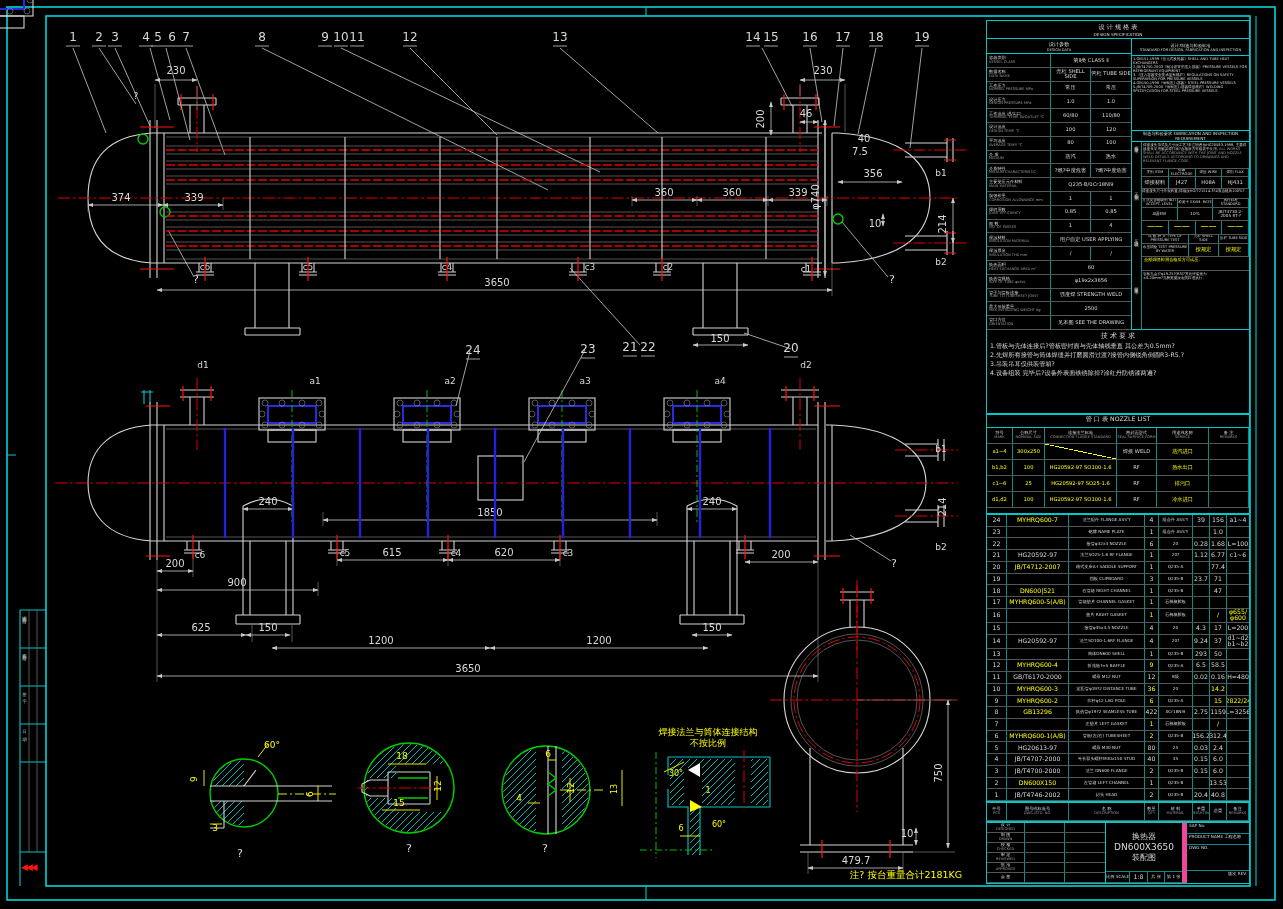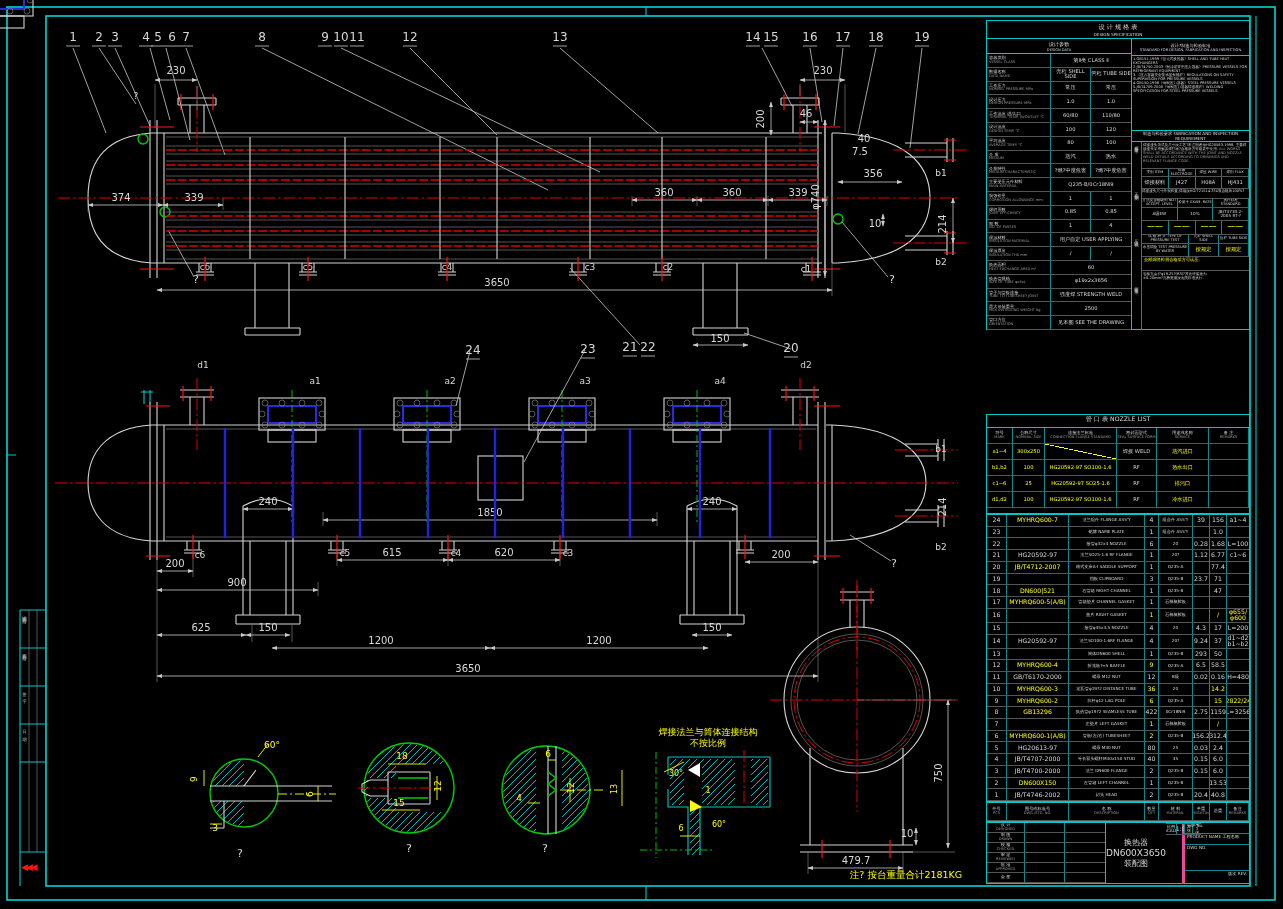--- a/index.html
+++ b/index.html
@@ -623,20 +623,29 @@
             <div class="t3" style="flex:1;padding:1px">
                 <div class="t3">管板孔直径φ19.25?(R3)?其允许偏差为</div>
                 <div class="t3">±0.20mm?孔桥宽度按相关标准执行.</div>
               </div>
           </div>
         </div>
       </div>
     </div>
   </div>
 
+  <div class="sec" style="top:314px;height:84px;border-top:none">
+    <div class="t7" style="text-align:center;margin-top:1px">技 术 要 求</div>
+    <div style="padding:1px 3px">
+        <div class="t6">1.管板与壳体连接后?管板密封面与壳体轴线垂直 其公差为0.5mm?</div>
+        <div class="t6">2.先焊所有接管与筒体焊缝并打磨圆滑过渡?接管内侧锐角倒圆R3-R5.?</div>
+        <div class="t6">3.吊装吊耳仅供装管箱?</div>
+        <div class="t6">4.设备组装 完毕后?设备外表面铁锈除掉?涂红丹防锈漆两遍?</div>
+      </div>
+  </div>
 
   <div class="sec" style="top:398px;height:100px">
     <div class="t6" style="text-align:center;height:12px;border-bottom:1px solid #00c8c8">管  口  表   NOZZLE LIST</div>
     <div class="row" style="height:16px">
         <div class="cell" style="width: 26px; flex-direction: column;">
           <div class="t4">符号</div>
           <div class="t3" style="color: rgb(154, 154, 154);">MARK</div>
         </div>
         <div class="cell" style="width: 32px; flex-direction: column;">
           <div class="t4">公称尺寸</div>
@@ -1020,21 +1029,21 @@
             <div class="cell" style="width: 40px; border-right: none;"></div>
           </div>
           <div class="row" style="flex: 1 1 0%;">
             <div class="cell" style="width: 38px; flex-direction: column;">
               <div class="t4">会 签</div>
             </div>
             <div class="cell" style="width: 40px;"></div>
             <div class="cell" style="width: 40px; border-right: none;"></div>
           </div>
         </div>
-      <div style="width:76px;border-right:3px solid #ec4899;display:flex;flex-direction:row">
+      <div style="width:76px;border-right:5px solid #ec4899;display:flex;flex-direction:column">
         <div style="flex:1;display:flex;flex-direction:column;justify-content:center;text-align:center">
           <div class="t8">换热器</div>
           <div class="t9">DN600X3650</div>
           <div class="t8">装配图</div>
         </div>
         <div class="row" style="height:12px;border-top:1px solid #0a8a8a">
           <div class="cell t4" style="flex:1.4">比例 SCALE</div>
           <div class="cell t6" style="flex:1">1:8</div>
           <div class="cell t4" style="flex:1">共  张</div>
           <div class="cell t4" style="flex:1;border-right:none">第 1 张</div>

